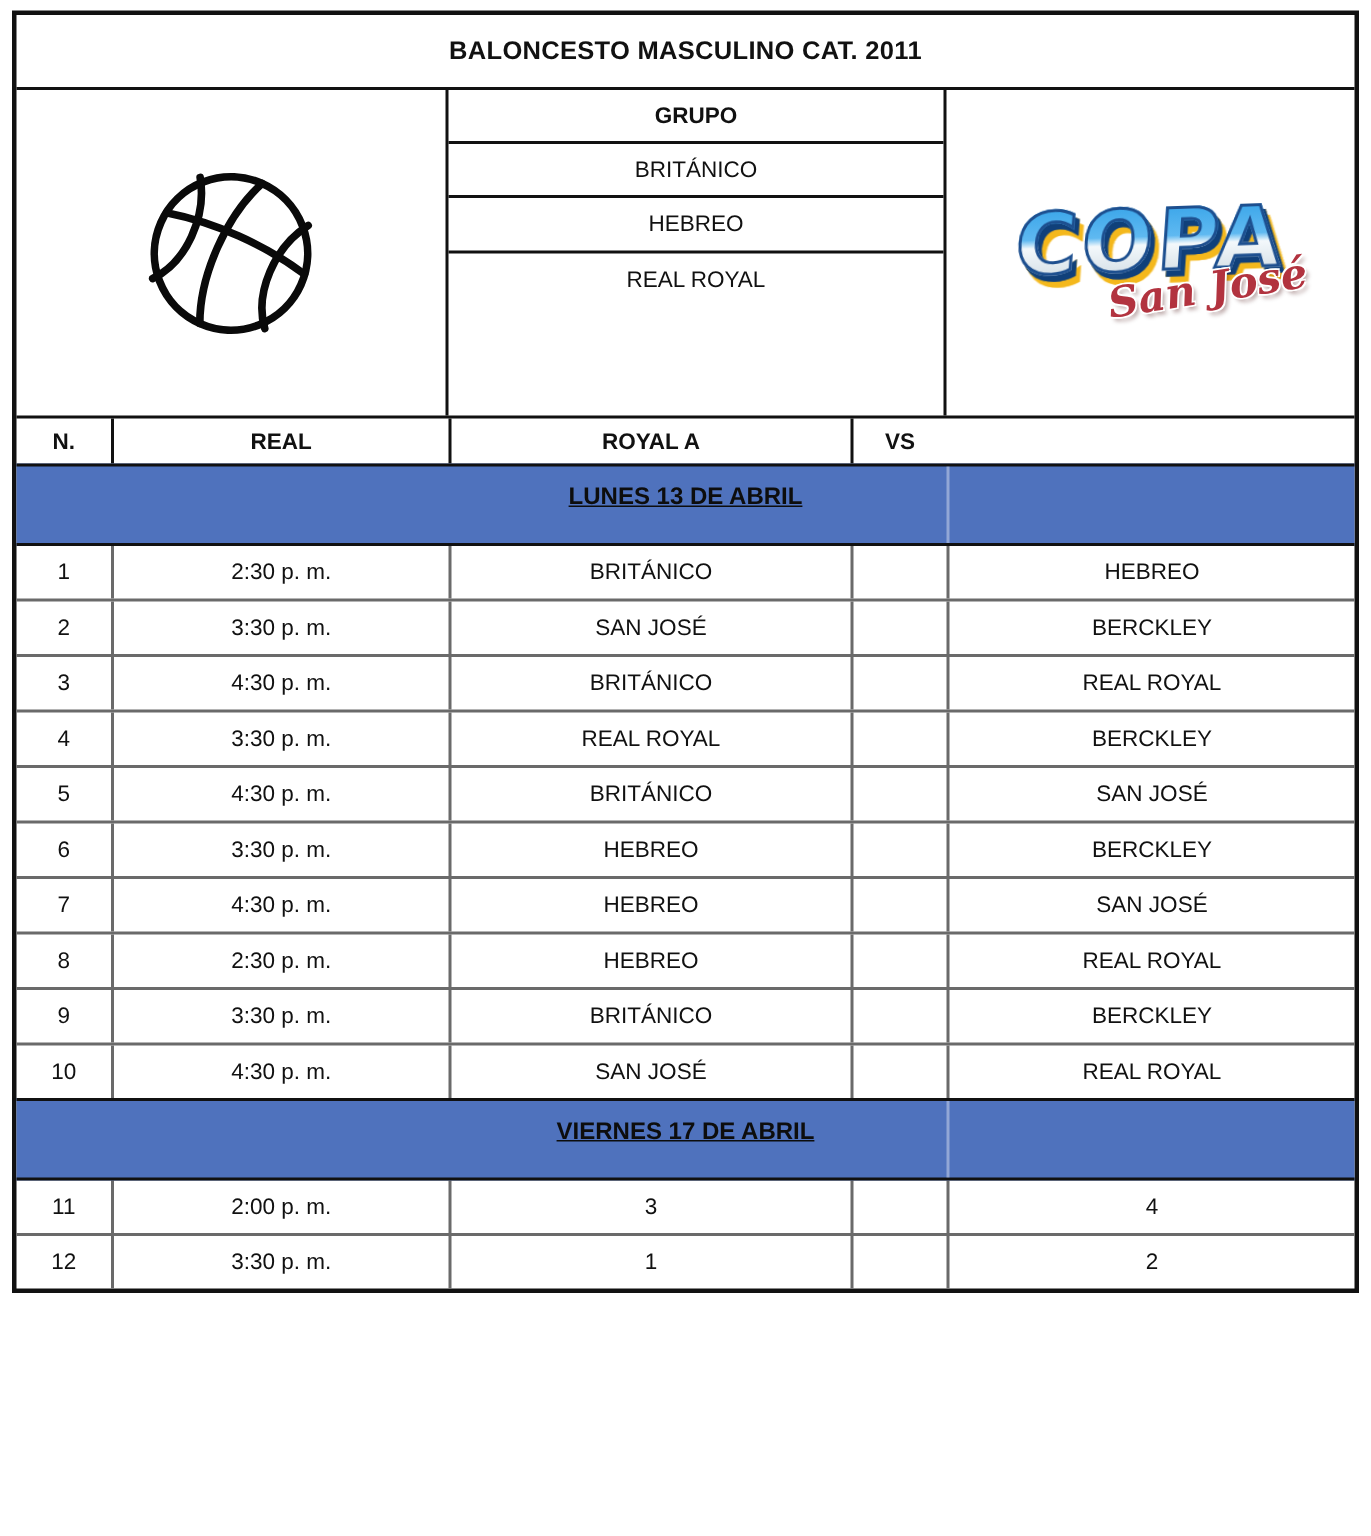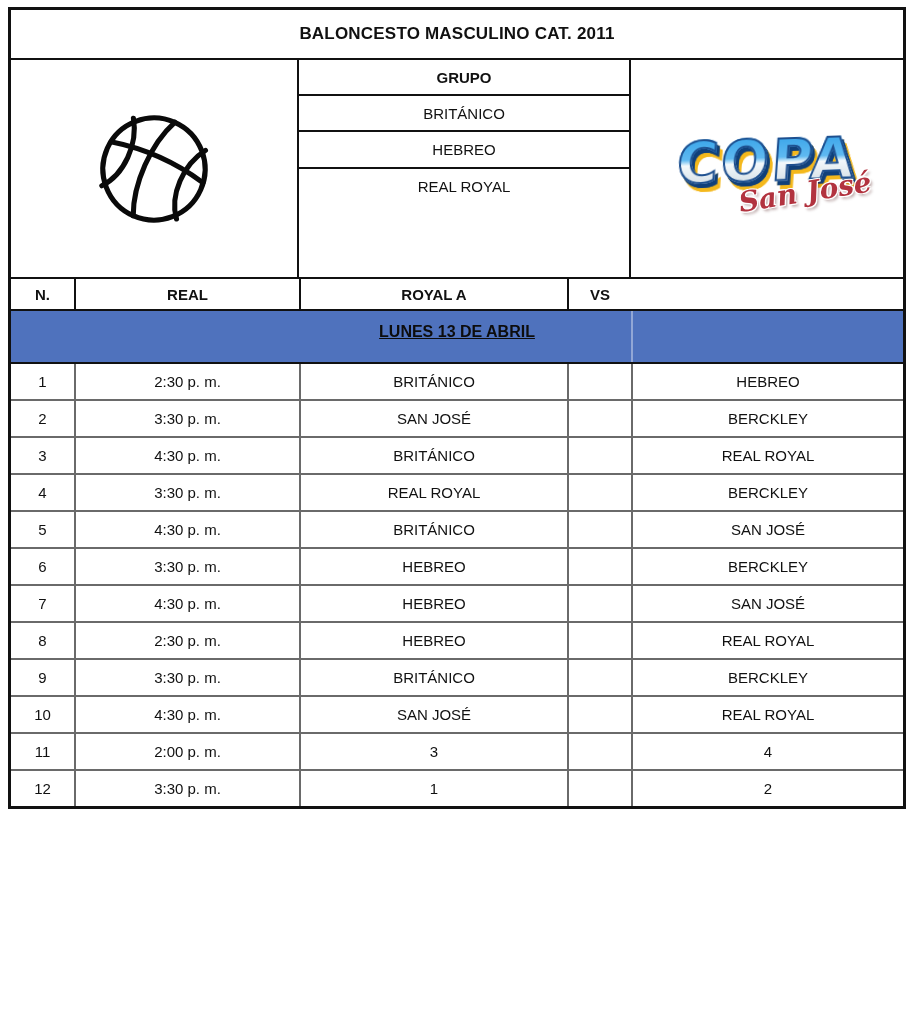--- a/index.html
+++ b/index.html
@@ -234,20 +234,23 @@
     <div class="c">BERCKLEY</div>
   </div>
   <div class="grid-row game">
     <div class="c">10</div>
     <div class="c">4:30 p. m.</div>
     <div class="c">SAN JOSÉ</div>
     <div class="c"></div>
     <div class="c">REAL ROYAL</div>
   </div>
 
+  <div class="day-banner">
+    <span class="day-label">VIERNES 17 DE ABRIL</span>
+  </div>
   <div class="grid-row game">
     <div class="c">11</div>
     <div class="c">2:00 p. m.</div>
     <div class="c">3</div>
     <div class="c"></div>
     <div class="c">4</div>
   </div>
   <div class="grid-row game">
     <div class="c">12</div>
     <div class="c">3:30 p. m.</div>

